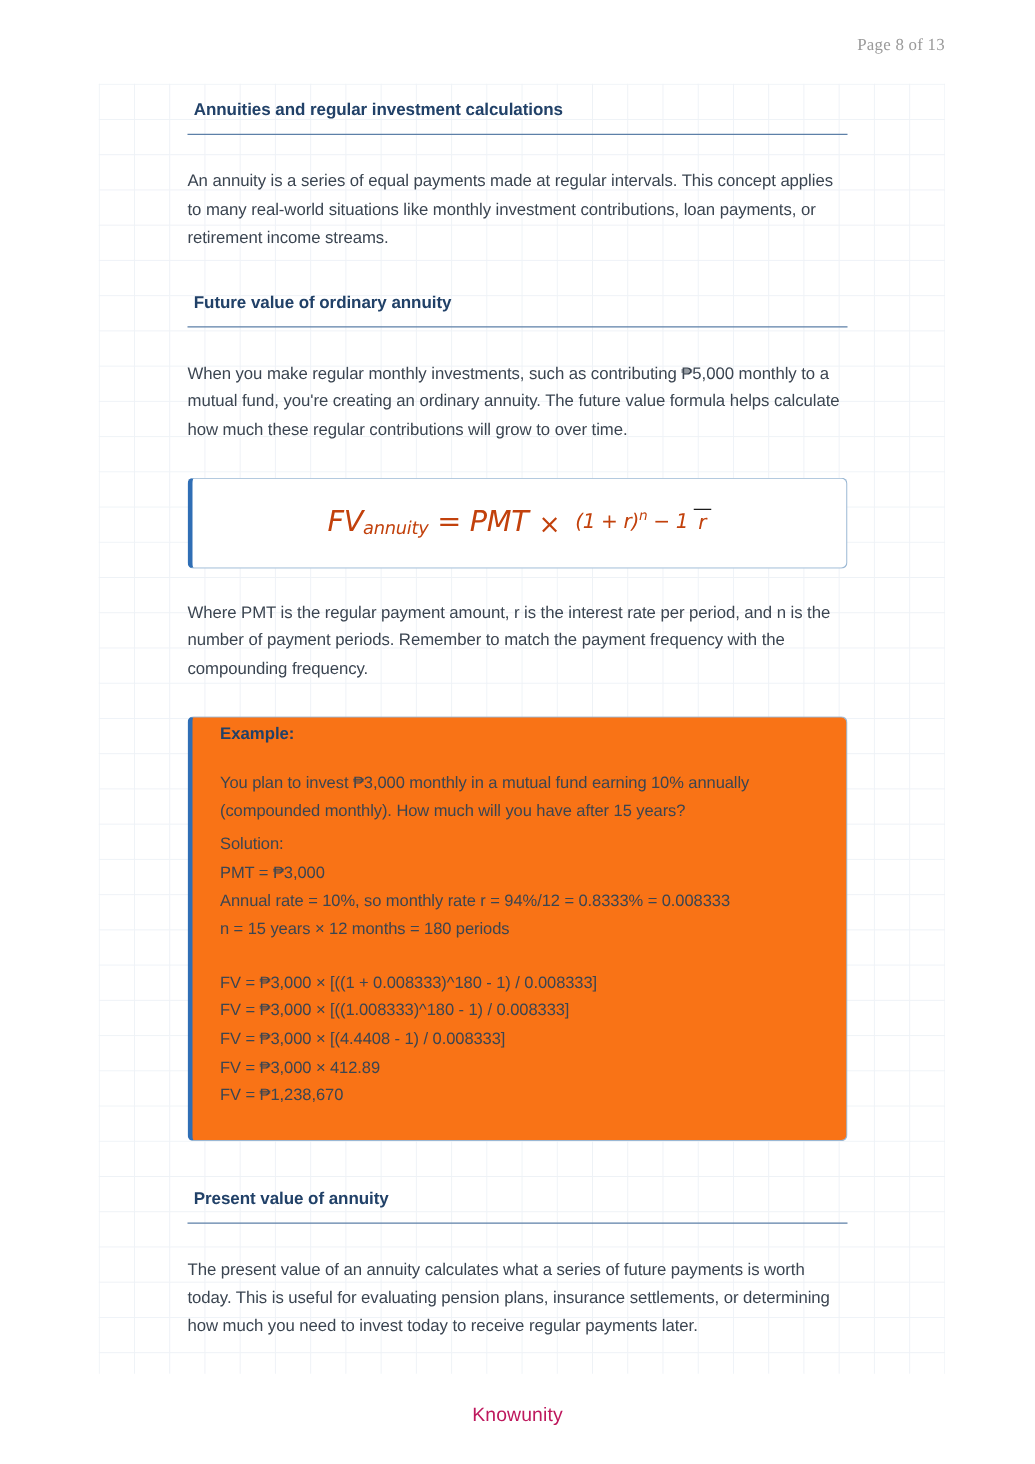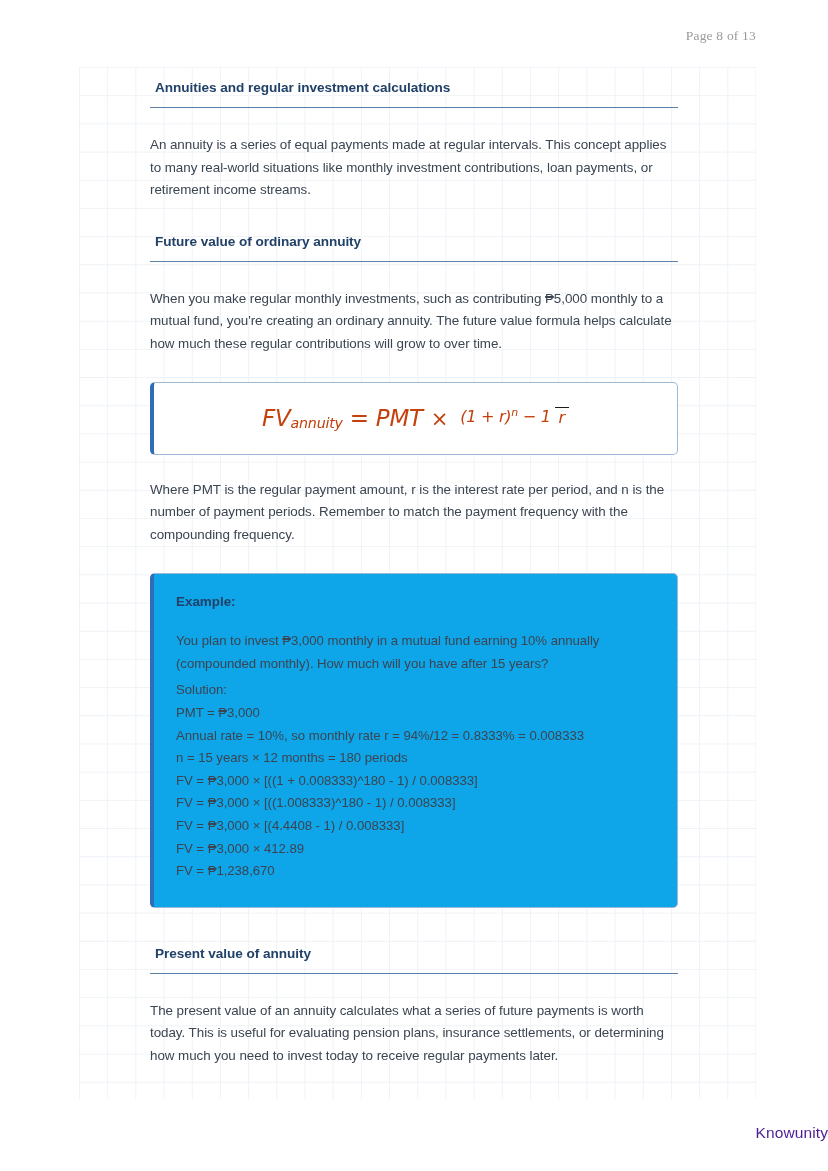--- a/index.html
+++ b/index.html
@@ -139,23 +139,23 @@
     font-size: 0.68em;
     vertical-align: super;
     line-height: 0;
   }
 
   
   .example-box {
     border: 1px solid #9bb8d4;
     border-left: 4px solid #2f6eb5;
     border-radius: 5px;
-    background: #0ea5e9;
+    background: #f97316;
     box-sizing: border-box;
-    padding: 18px 22px 24px 22px;
+    padding: 3px 22px 24px 22px;
   }
   .example-title {
     font-size: 13.4px;
     font-weight: bold;
     color: #214168;
     margin: 0 0 18px 0;
     line-height: 19px;
   }
   .example-box p.ex-para {
     margin: 0;
@@ -168,38 +168,39 @@
     margin-top: 4px;
   }
   .solution-block .ln {
     font-size: 13.2px;
     line-height: 22.6px;
     color: #3b4551;
     letter-spacing: -0.05px;
     white-space: nowrap;
   }
   .calc-block {
+    margin-top: 20px;
   }
   .calc-block .ln {
     font-size: 13.2px;
     line-height: 22.6px;
     color: #3b4551;
     letter-spacing: -0.05px;
     white-space: nowrap;
   }
 
   
   #footer-watermark {
     position: absolute;
     left: 0;
     right: 0;
     top: 1124px;
-    text-align: right;
+    text-align: center;
     font-size: 15.5px;
-    color: #4c1d95;
+    color: #be185d;
     letter-spacing: 0.1px;
   }
 </style>
 </head>
 <body>
 
 <div id="grid-paper"></div>
 
 <div id="page-number">Page 8 of 13</div>
 

